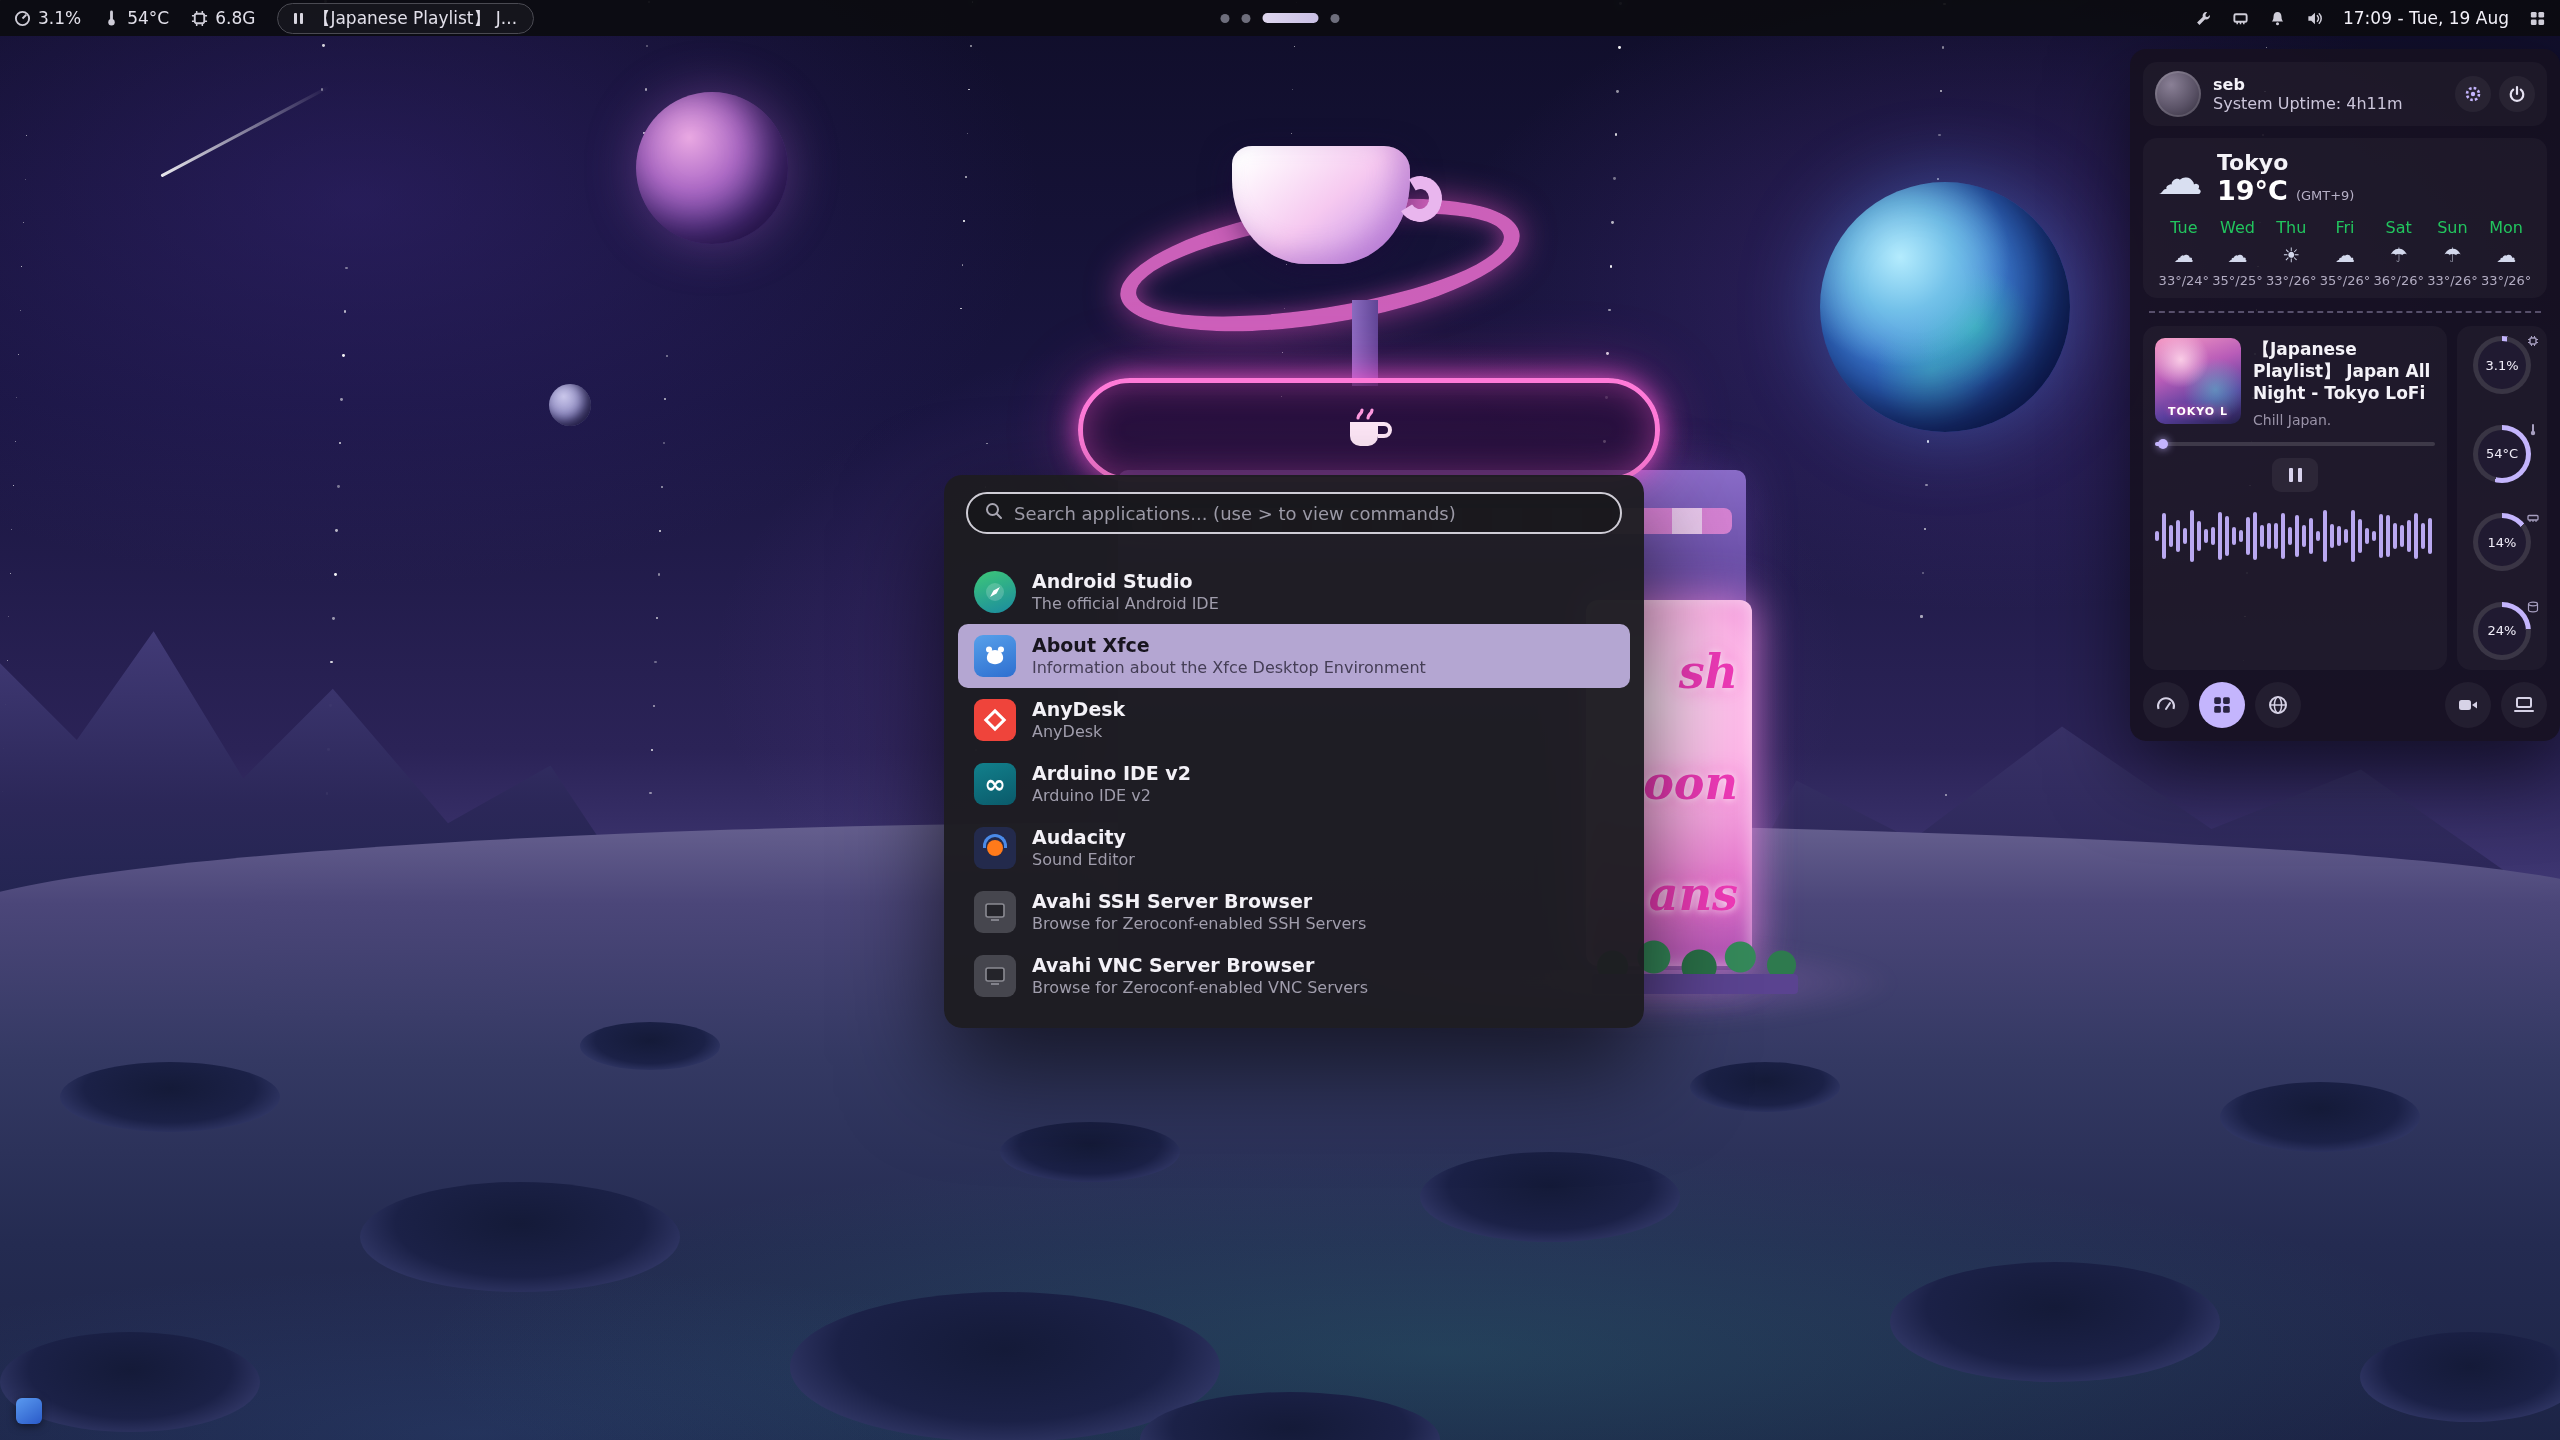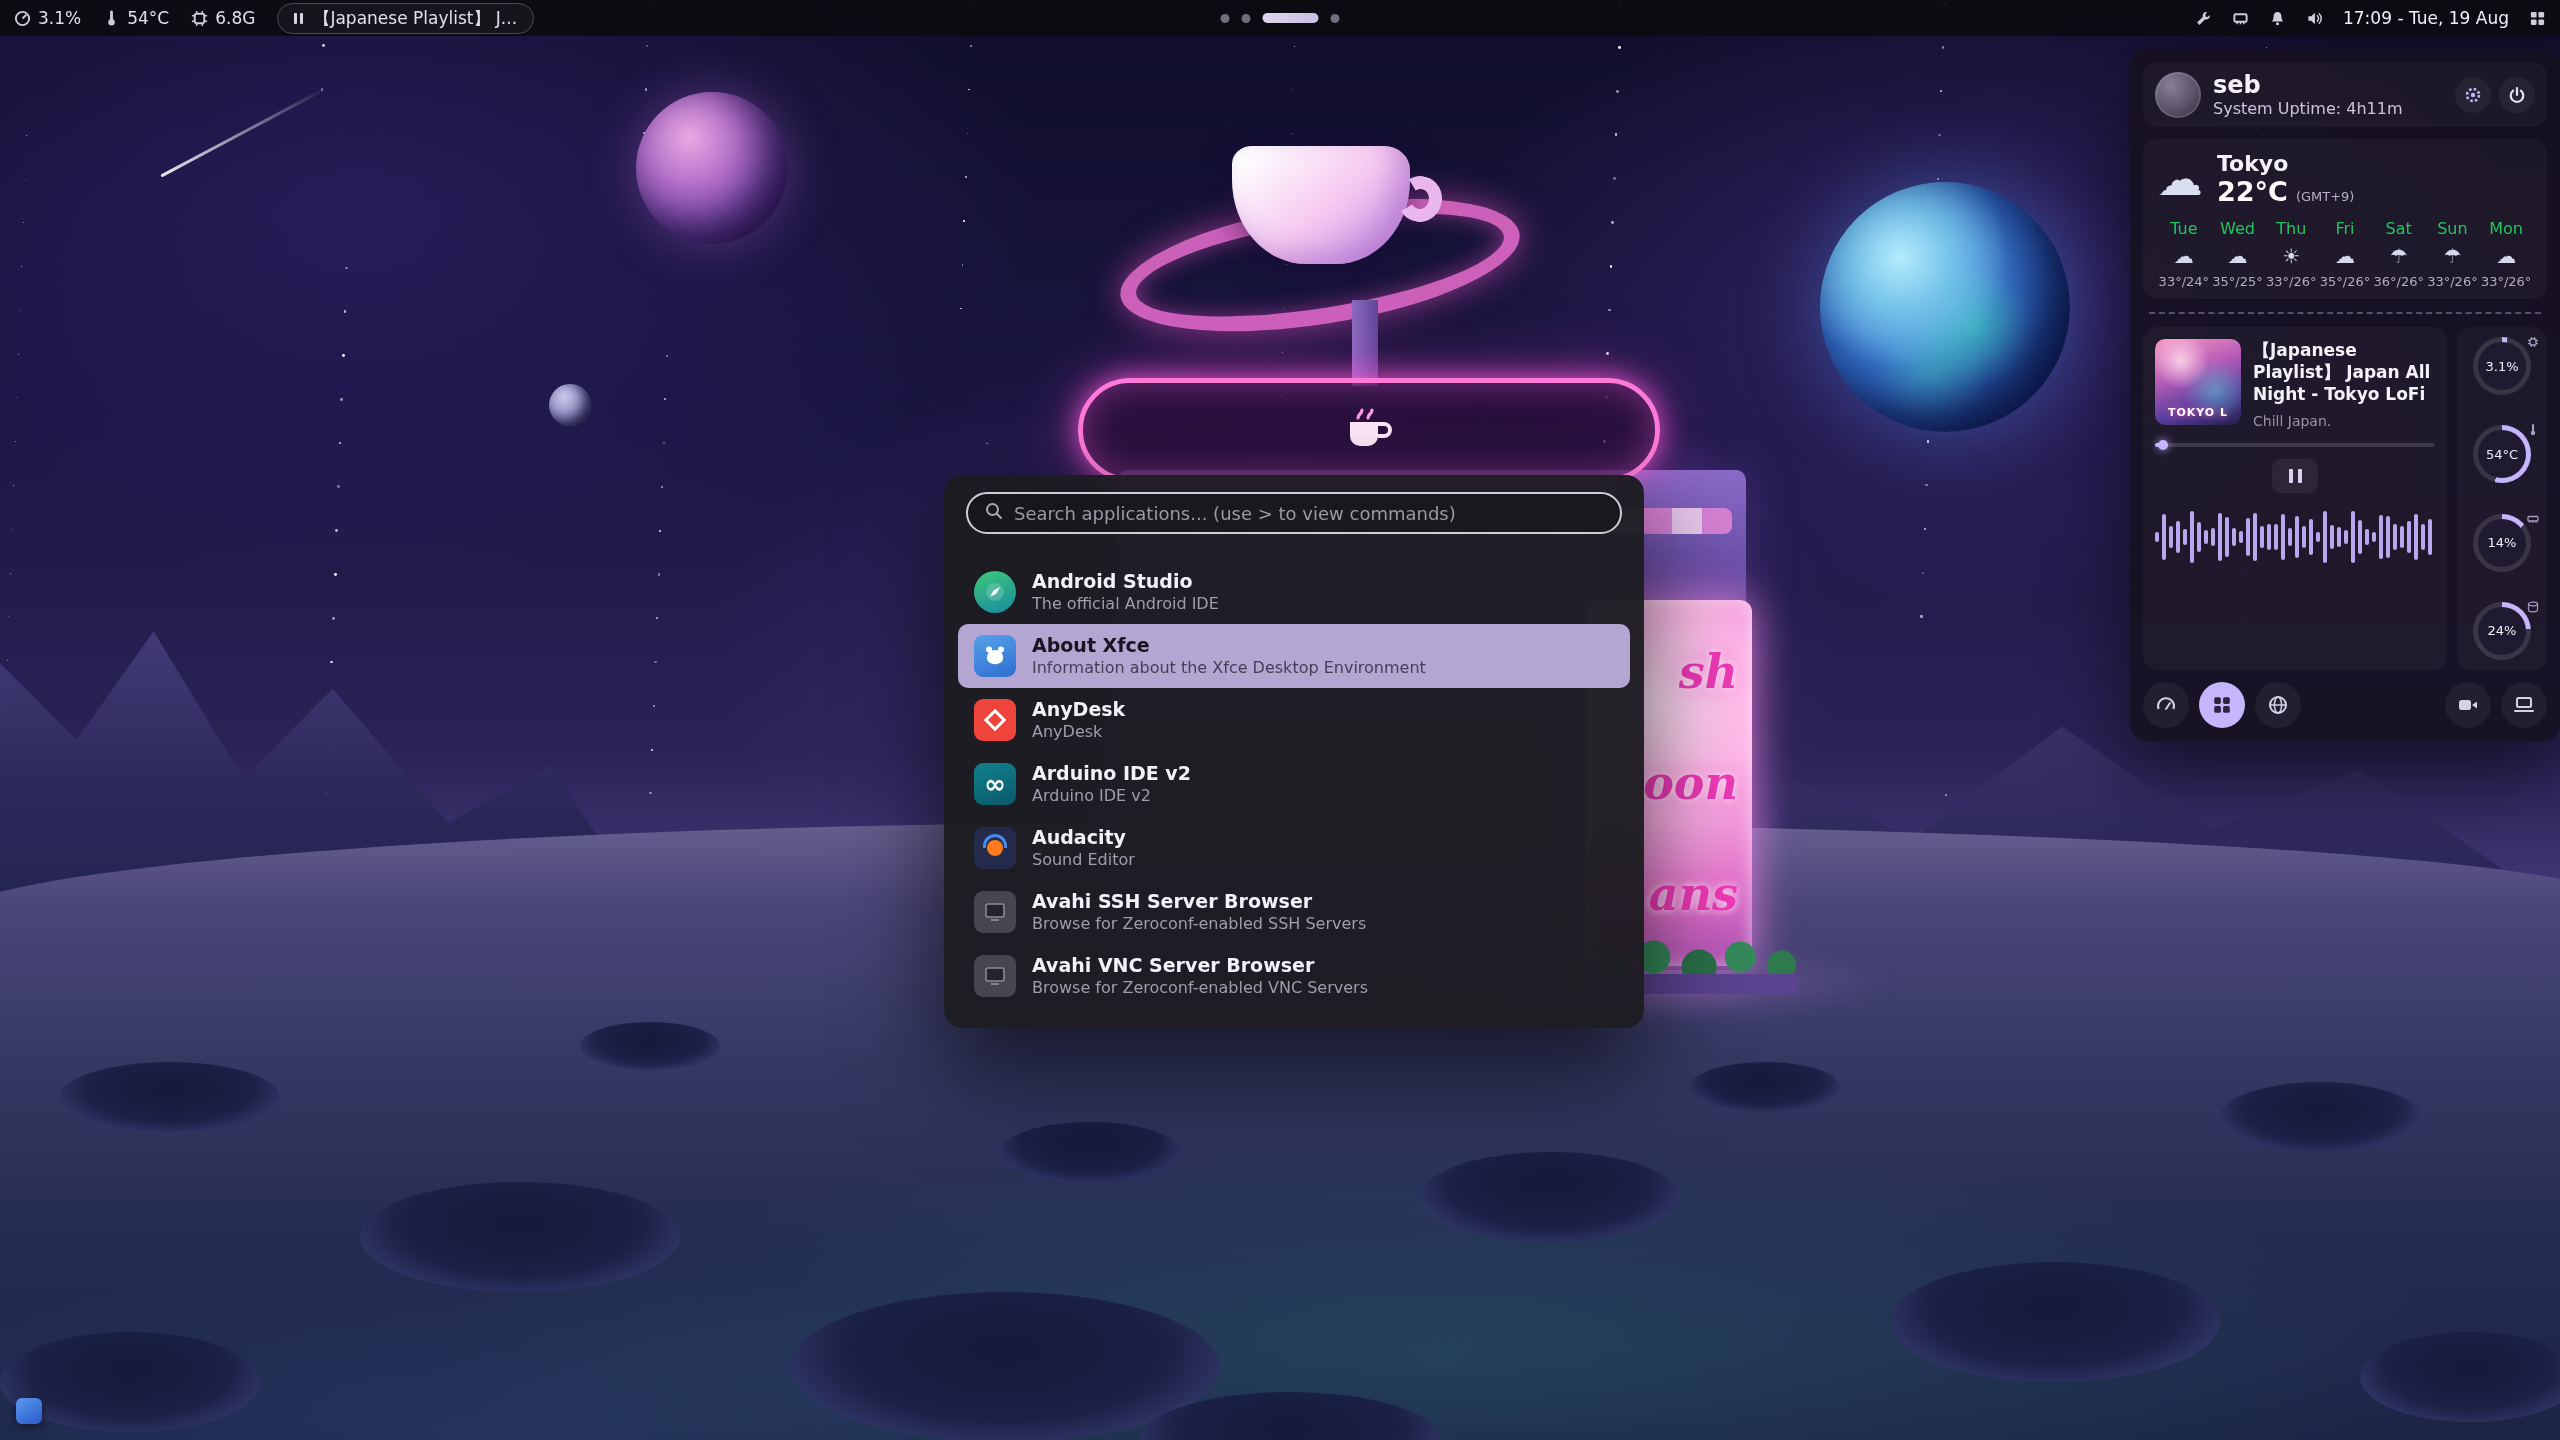--- a/index.html
+++ b/index.html
@@ -135,21 +135,21 @@
   .ric-avahi{background:#46464e;}
 
   
   .panel{position:absolute;left:2130px;top:49px;width:430px;height:692px;z-index:20;border-radius:16px;
     background:rgba(22,17,32,.9);box-shadow:0 30px 80px rgba(0,0,0,.55);padding:13px;display:flex;flex-direction:column;gap:12px;}
   .card{background:rgba(255,255,255,.035);border-radius:14px;}
   .user-card{display:flex;align-items:center;gap:12px;padding:9px 12px;}
   .avatar{width:46px;height:46px;border-radius:50%;flex:0 0 auto;
     background:radial-gradient(circle at 35% 30%, #8a8096 0%, #5a5266 55%, #2e2938 100%);
     box-shadow:inset 0 0 0 2px rgba(255,255,255,.12);}
-  .user-name{font-size:24px;font-weight:bold;color:#f4f2f8;}
+  .user-name{font-size:16px;font-weight:bold;color:#f4f2f8;}
   .user-uptime{font-size:16px;color:#cbc5da;margin-top:0;}
   .round-btn{width:36px;height:36px;border-radius:50%;background:rgba(255,255,255,.05);
     display:flex;align-items:center;justify-content:center;flex:0 0 auto;}
   .user-actions{margin-left:auto;display:flex;gap:8px;}
   .weather-card{padding:12px 14px 10px;}
   .weather-head{display:flex;align-items:center;gap:14px;}
   .big-cloud{font-size:46px;line-height:1;color:#d9dff1;}
   .w-city{font-size:22px;font-weight:bold;color:#f4f2f8;}
   .w-temp-row{display:flex;align-items:baseline;gap:8px;}
   .w-temp{font-size:27px;font-weight:bold;color:#ffffff;}
@@ -573,21 +573,21 @@
           </span>
       </span>
     </div>
 
     <div class="card weather-card">
       <div class="weather-head">
         <span class="big-cloud">☁</span>
         <span>
           <div class="w-city">Tokyo</div>
           <div class="w-temp-row">
-            <span class="w-temp">22°C</span>
+            <span class="w-temp">19°C</span>
             <span class="w-tz">(GMT+9)</span>
           </div>
         </span>
       </div>
       <div class="forecast">
         <span class="f-col">
             <div class="f-day">Tue</div>
             <div class="f-icon">☁</div>
             <div class="f-temps">33°/24°</div>
           </span>

